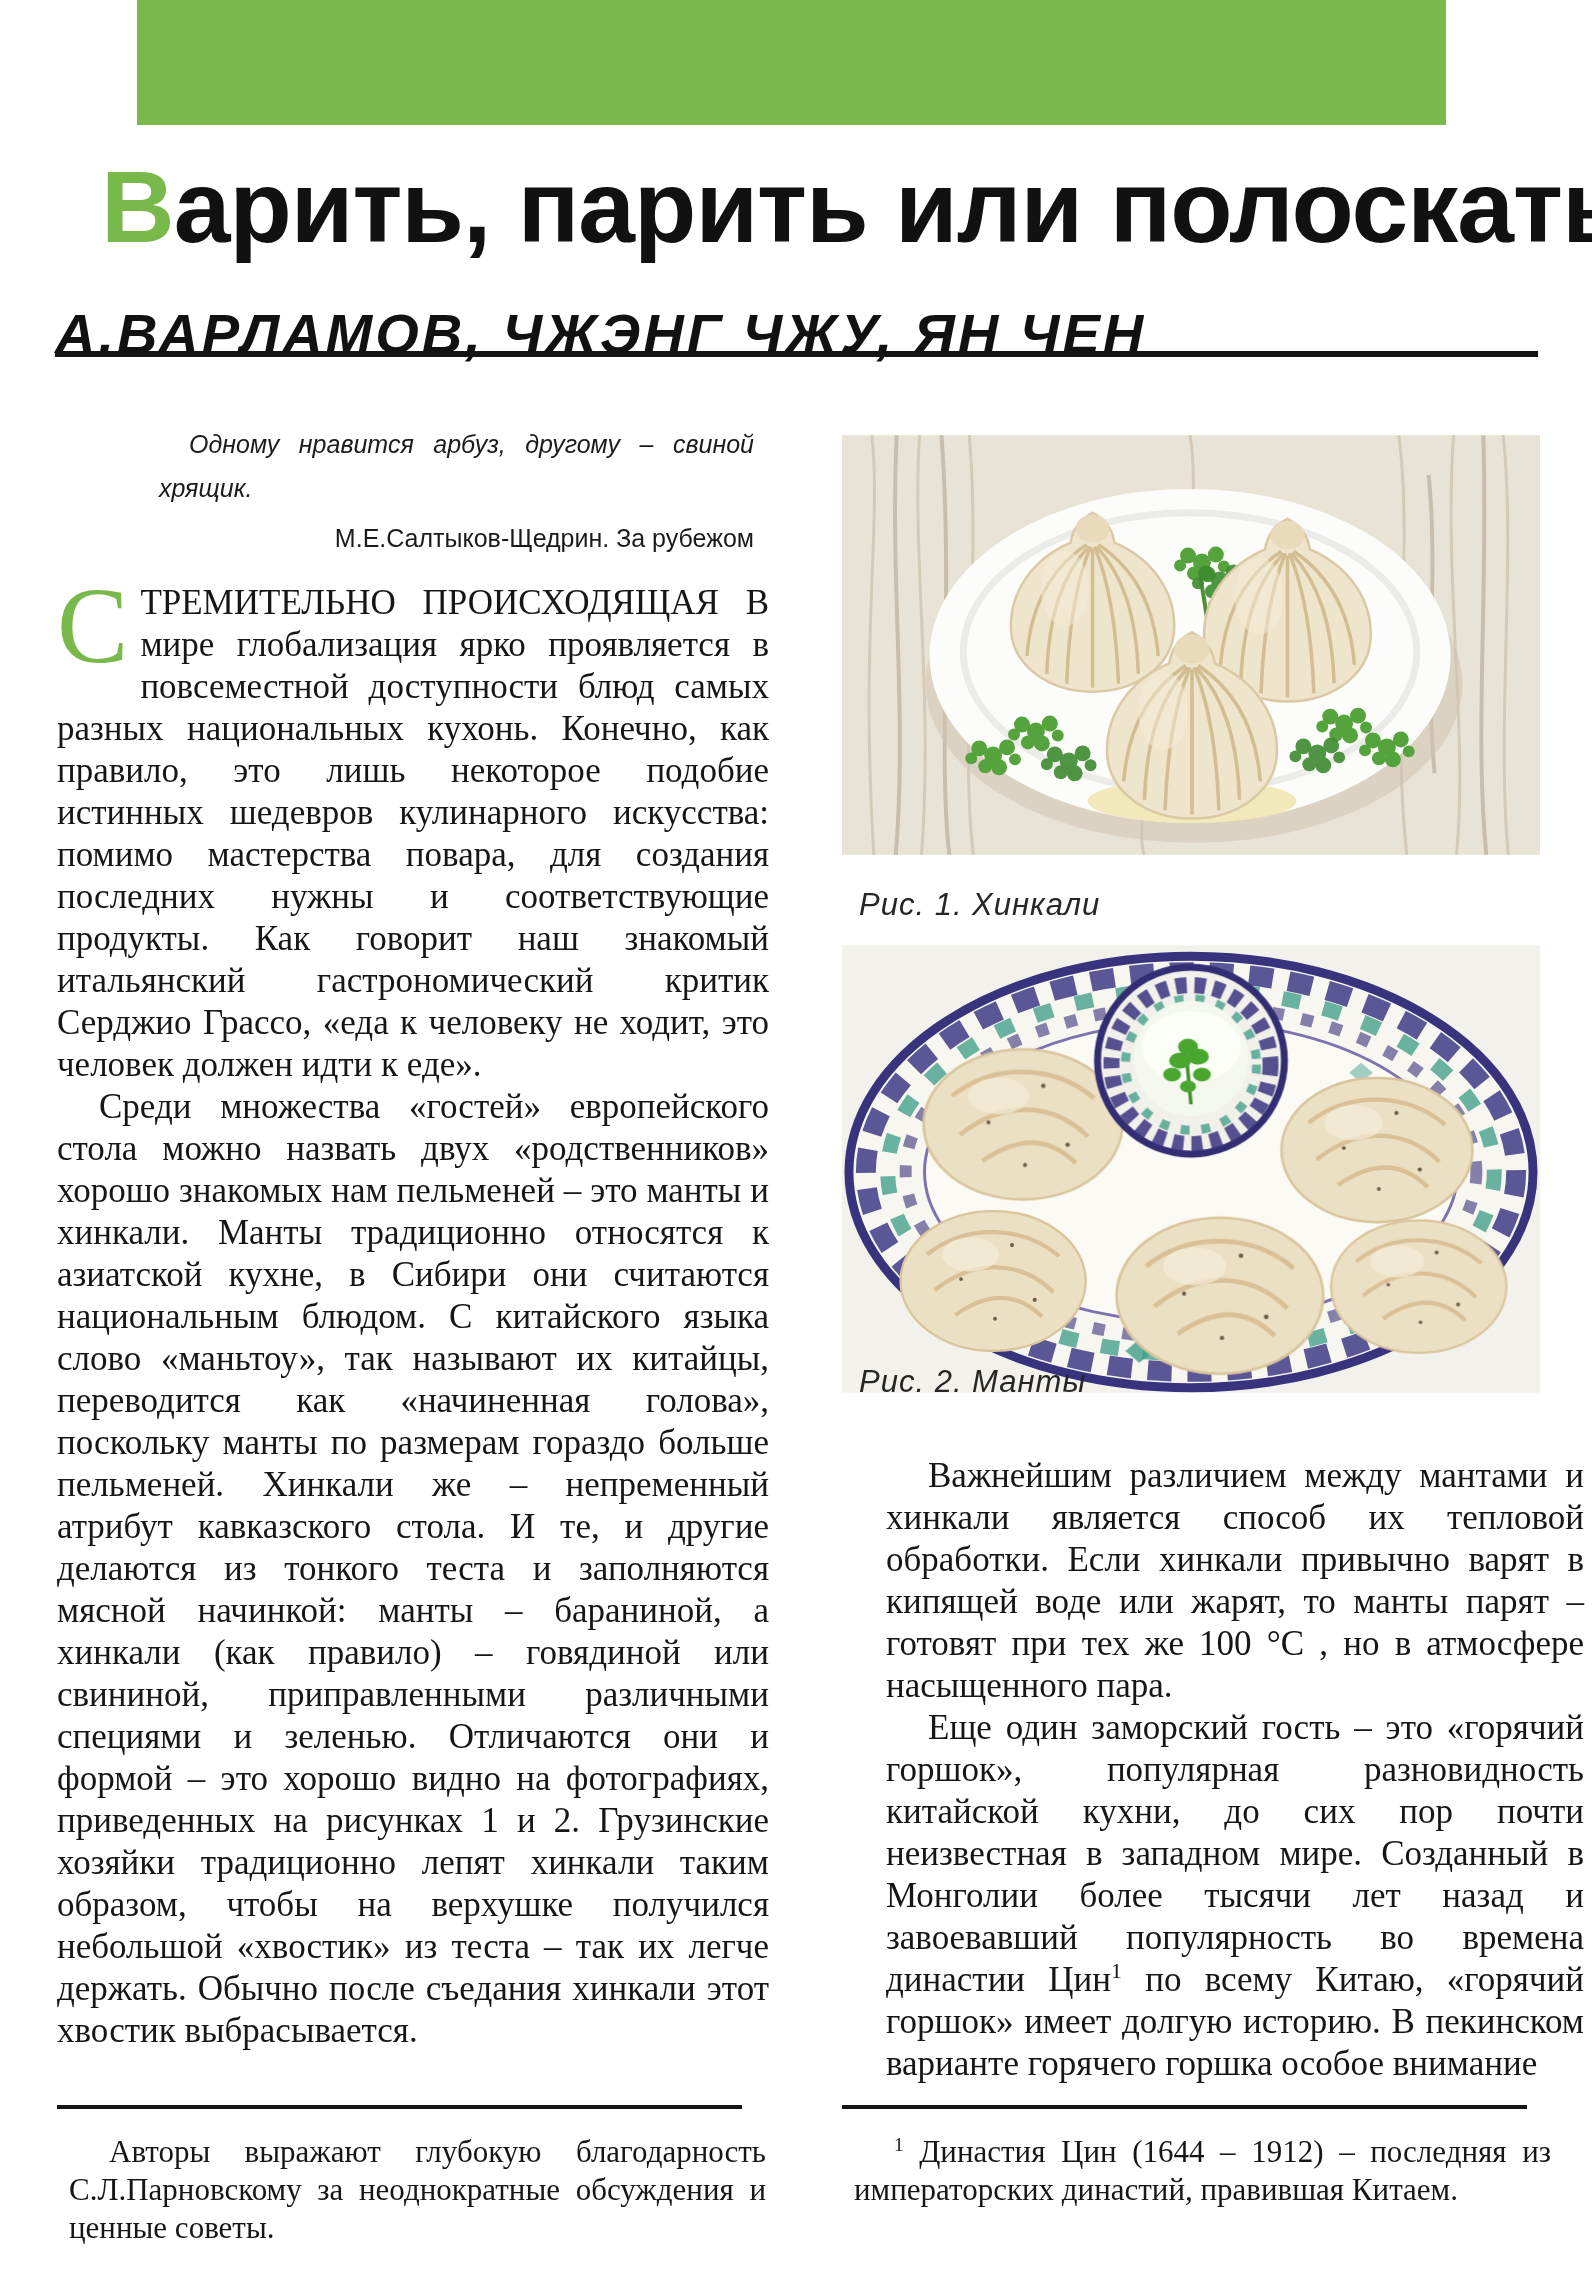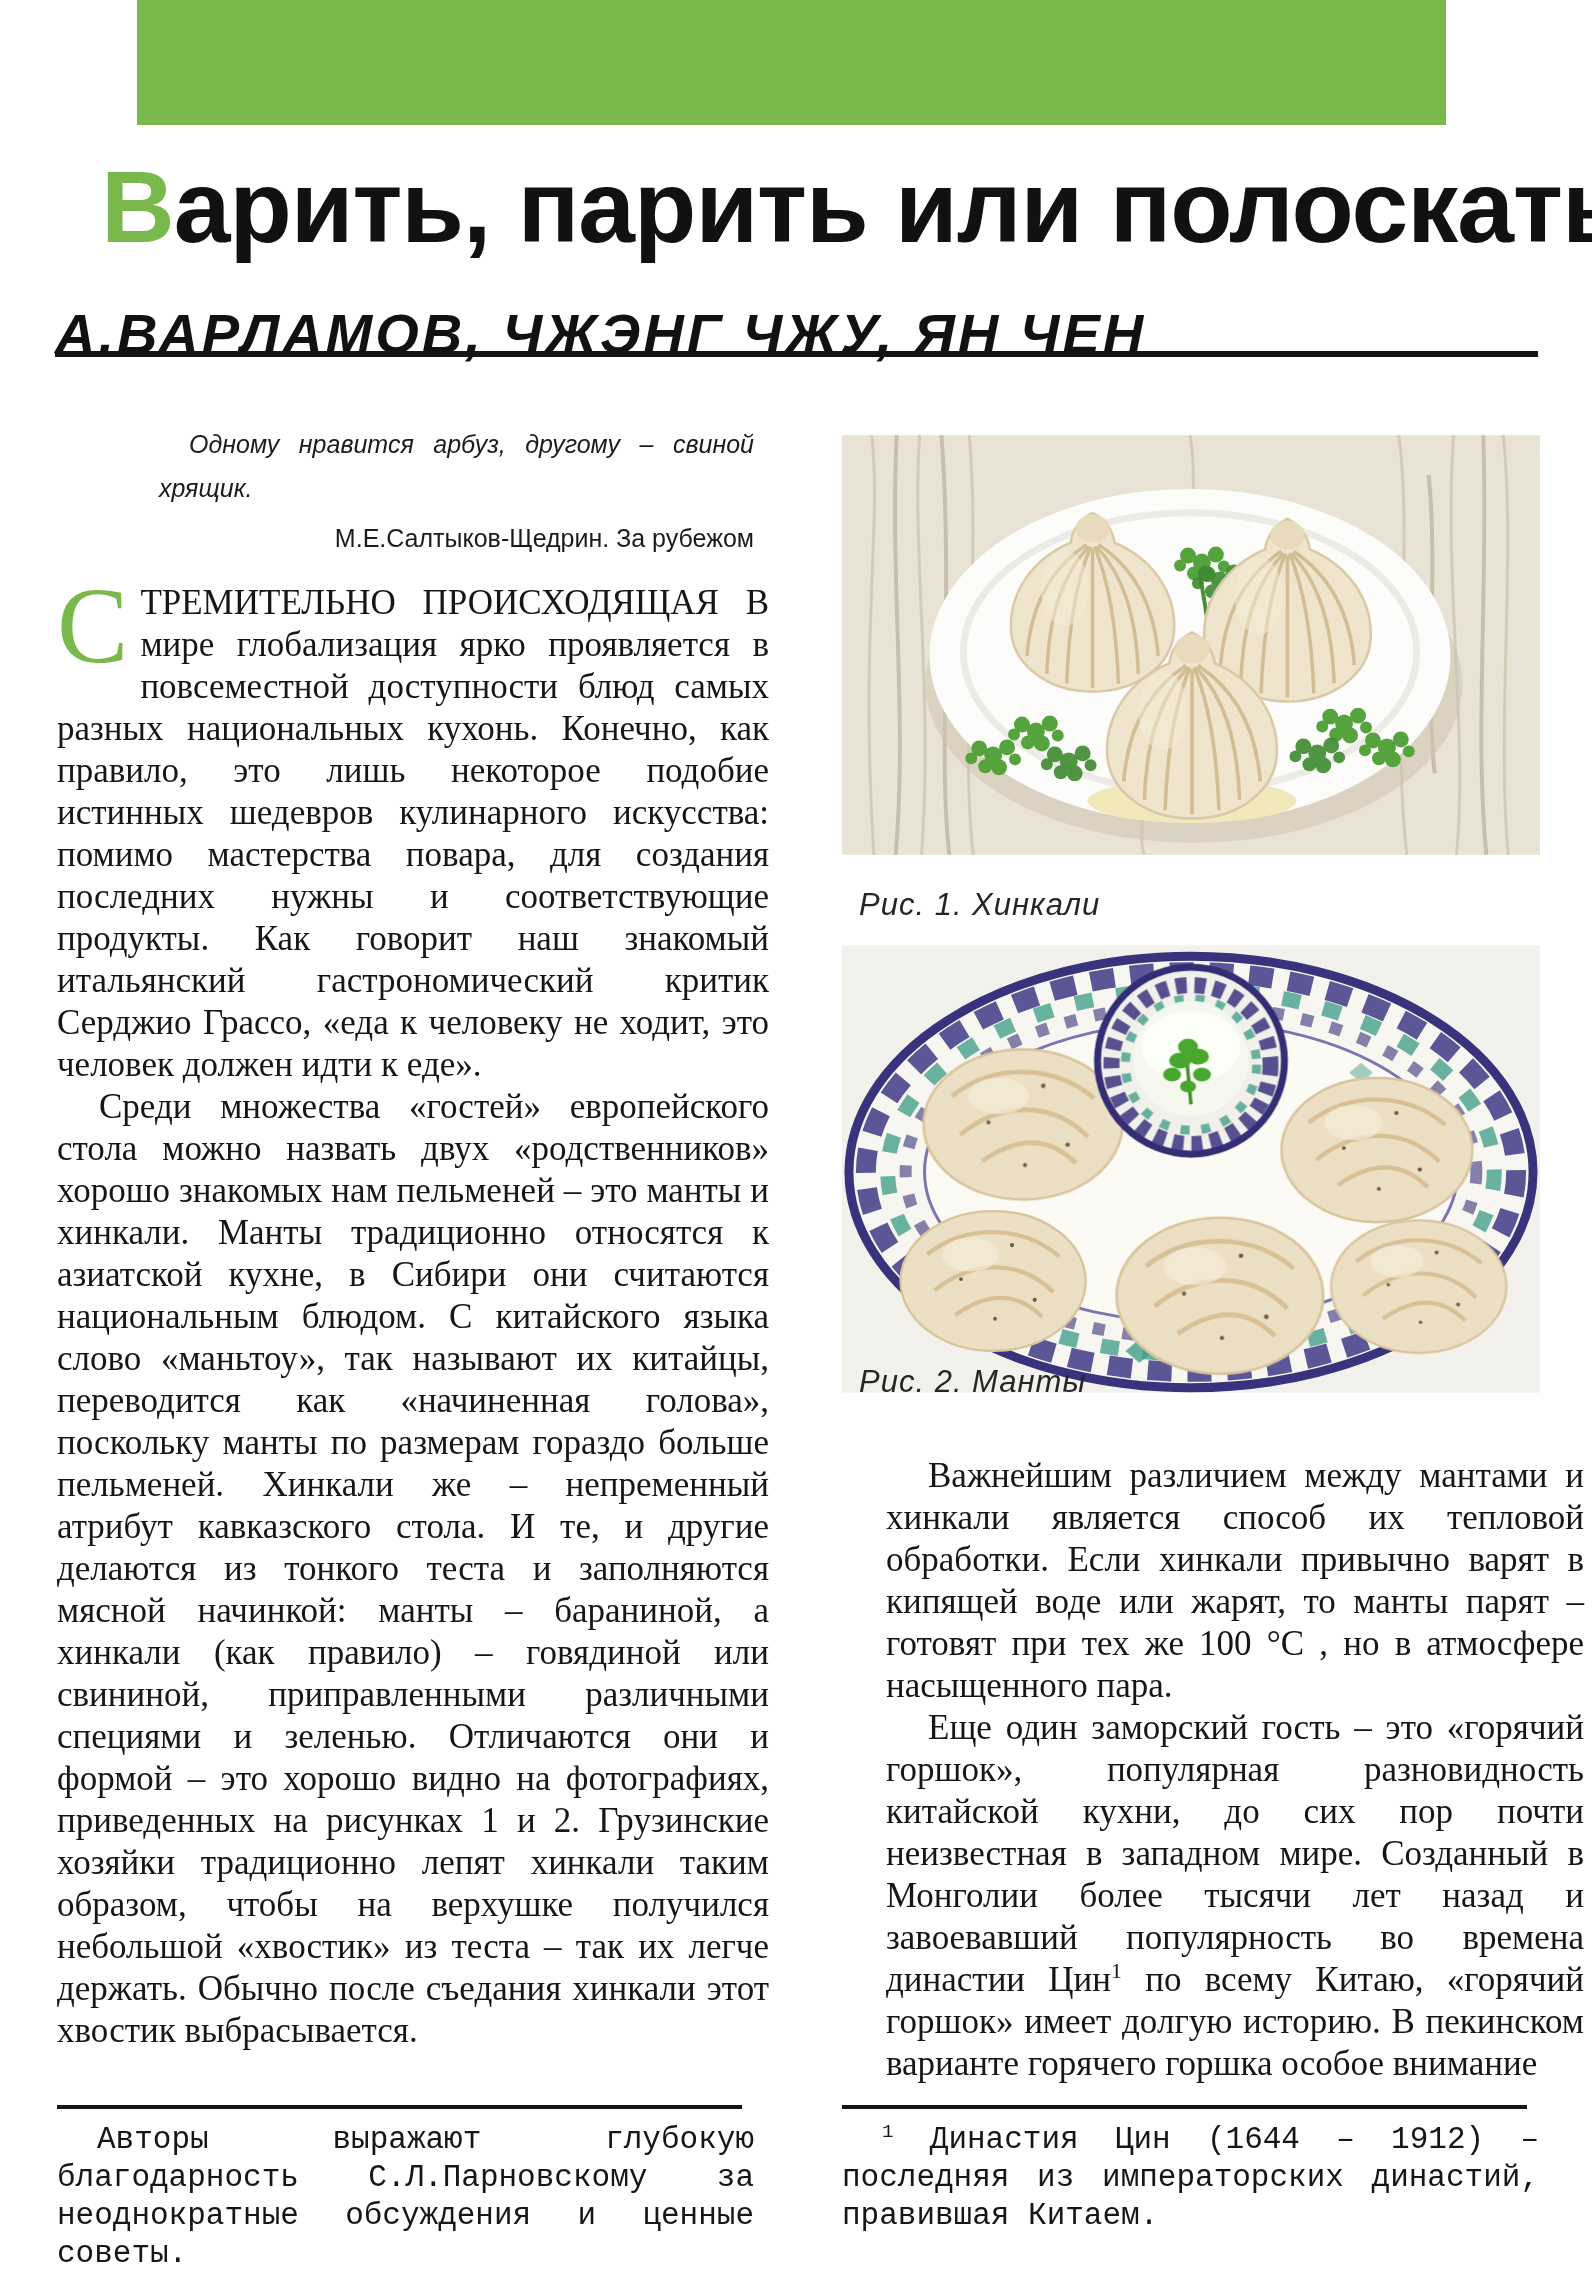--- a/index.html
+++ b/index.html
@@ -38,22 +38,22 @@
   .fig2{ top:945px; width:698px; height:448px; }
   .figure svg{ display:block; width:100%; height:100%; }
   .caption{
     position:absolute; left:842px; margin:17px;
     font-family:"Liberation Sans","DejaVu Sans",sans-serif; font-style:italic;
     font-size:31px; letter-spacing:1px; color:#262626;
   }
   .cap1{ top:870px; } .cap2{ top:1347px; }
   .footnote-rule{ position:absolute; top:2105px; width:685px; height:4px; background:#161616; }
   .fr-left{ left:57px; } .fr-right{ left:842px; }
-  .footnote{ position:absolute; top:2121px; width:697px; margin:0;
-    font-size:31px; line-height:38px; text-align:justify;font-family:Liberation Mono, monospace; }
+  .footnote{ position:absolute; top:2121px; width:697px; margin:12px;
+    font-size:31px; line-height:38px; text-align:justify; }
   .fn-left{ left:57px; text-indent:40px; }
   .fn-right{ left:842px; text-indent:40px; }
   sup{ font-size:62%; line-height:0; vertical-align:super; }
 </style>
 </head>
 <body>
 
 <div class="page">
 
   <div class="green-bar"></div>

